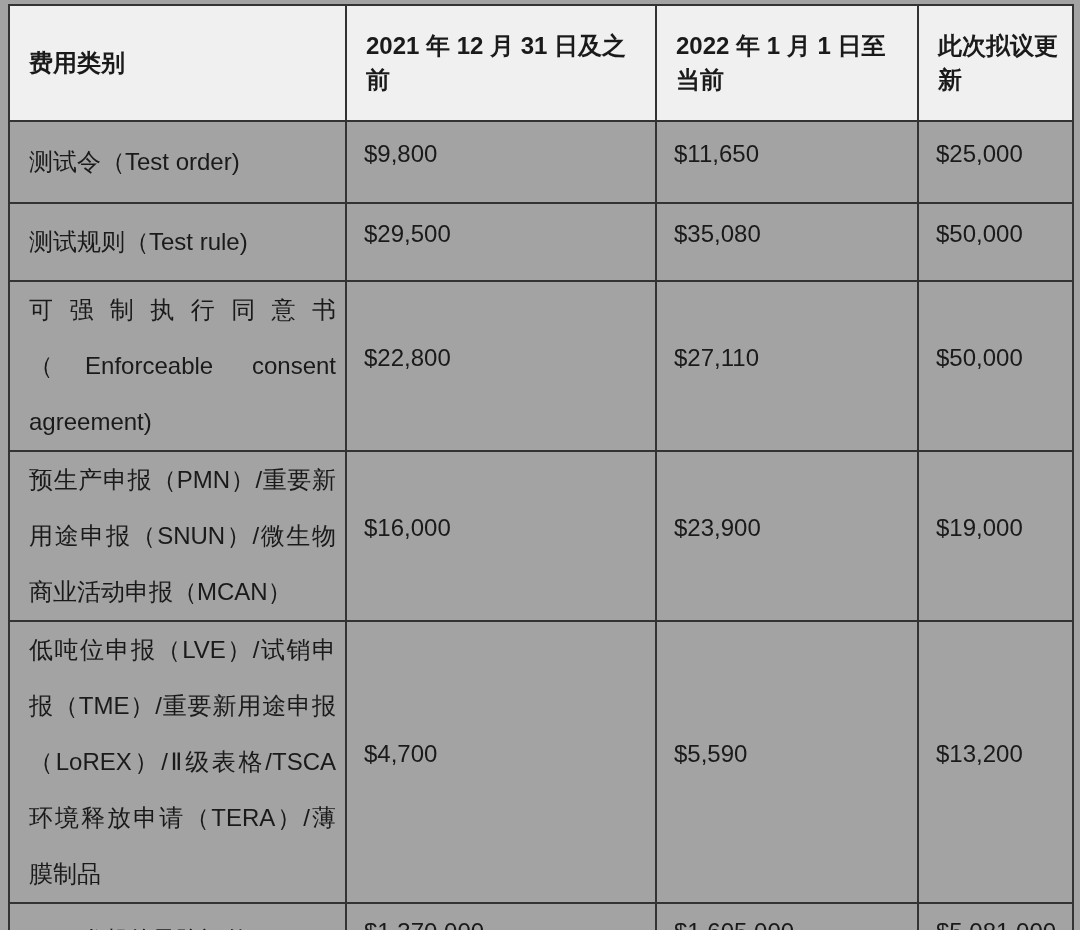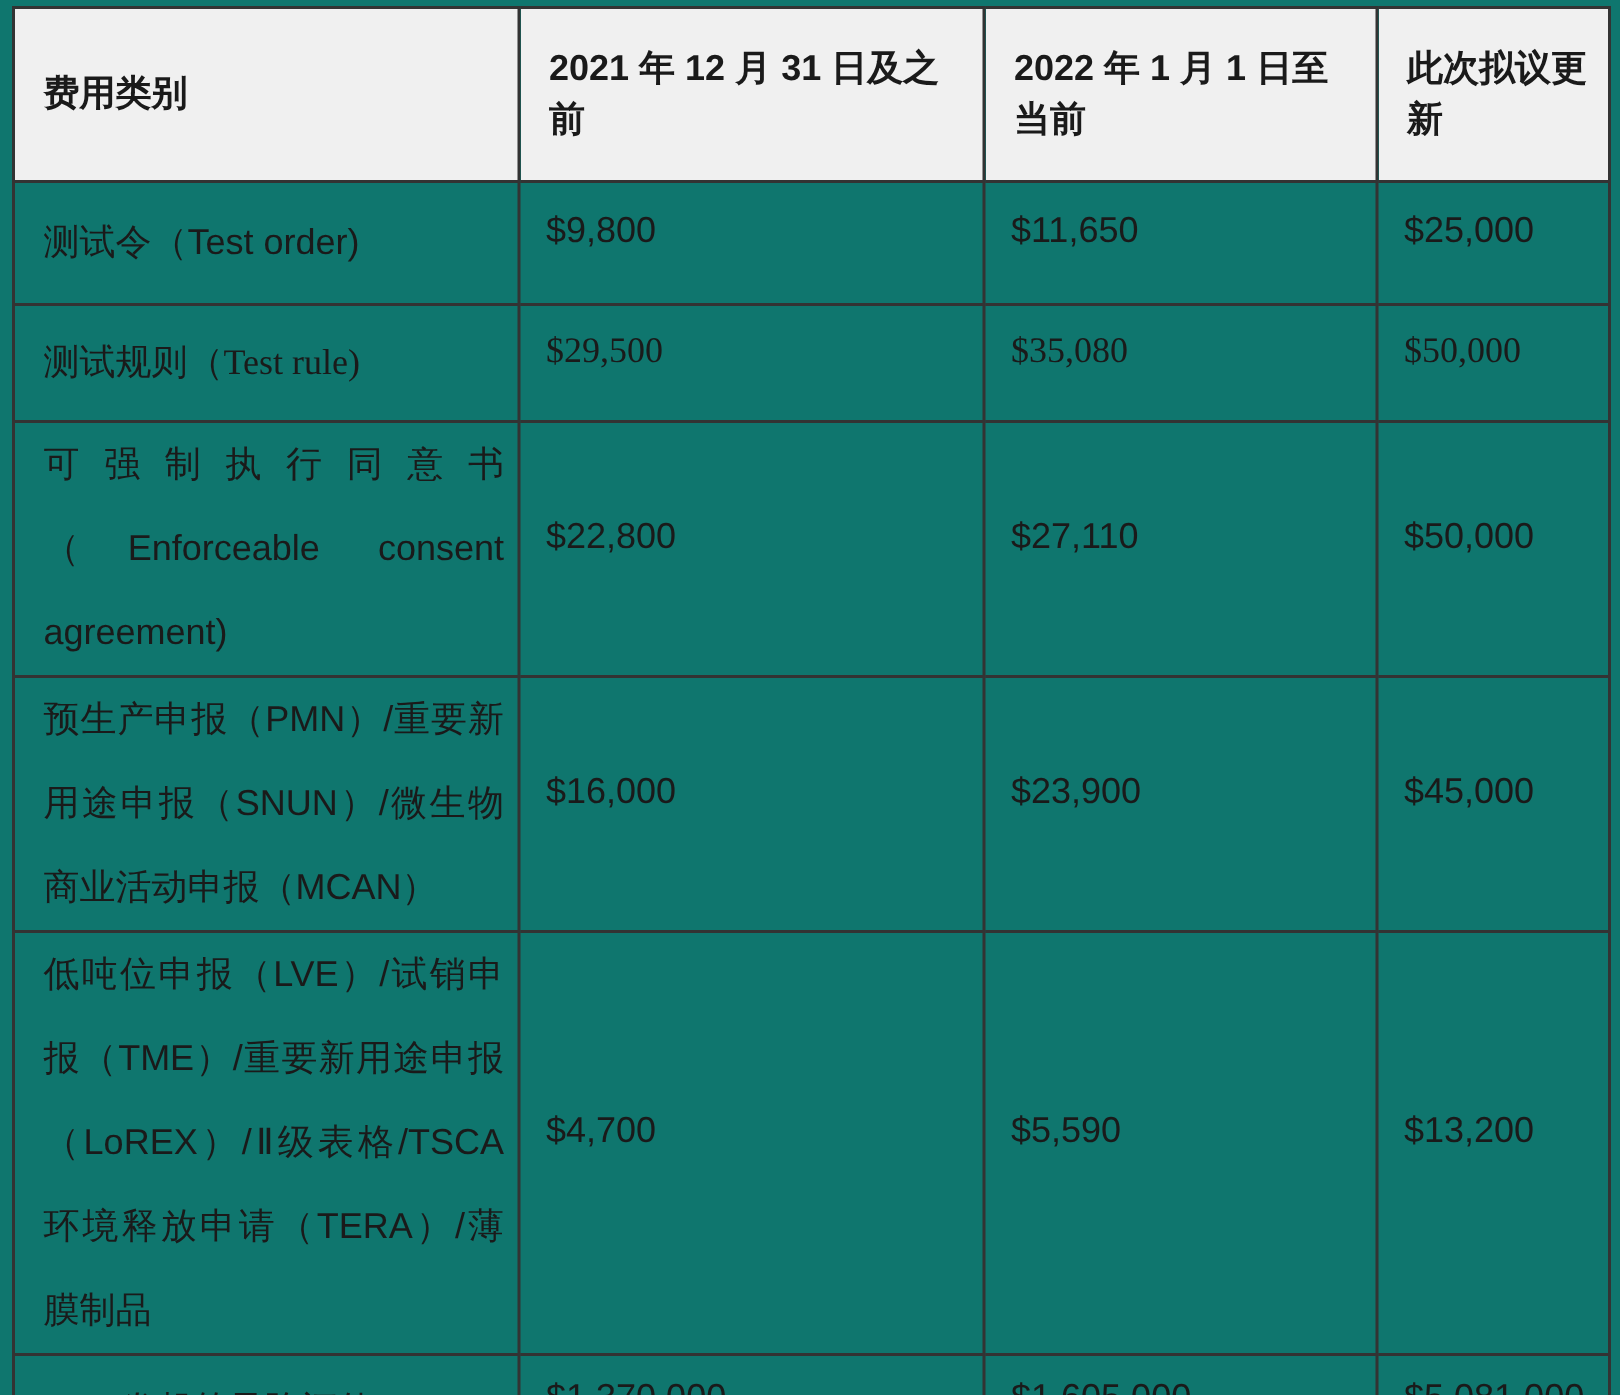--- a/index.html
+++ b/index.html
@@ -8,21 +8,21 @@
     background: #ffffff;
     width: 1080px;
     height: 930px;
     font-family: "Liberation Sans", sans-serif;
     color: #1a1a1a;
     overflow: hidden;
   }
   .page {
     width: 1080px;
     height: 930px;
-    background: #0f766e;
+    background: #a3a3a3;
     box-sizing: border-box;
     padding: 4px 8px 8px 8px;
   }
   table.doc-table {
     border-collapse: collapse;
     table-layout: fixed;
     width: 1064px;
   }
   col.c1 { width: 337px; }
   col.c2 { width: 310px; }
@@ -37,21 +37,21 @@
   }
   thead th {
     background: #f0f0f0;
     font-weight: bold;
     text-align: left;
     padding: 0 8px 0 19px;
     line-height: 34px;
   }
   tr.hrow  { height: 116px; }
   tr.r1    { height: 82px; }
-  tr.r2    { height: 78px; font-family: Liberation Serif, serif; }
+  tr.r2    { height: 78px; }
   tr.r3    { height: 155px; }
   tr.r4    { height: 168px; border-radius: 16px; }
   tr.r5    { height: 245px; }
   tr.r6    { height: 74px; }
   td.cat-cell, th.cat-cell {
     font-weight: normal;
     text-align: justify;
     text-justify: inter-character;
     line-height: 56px;
     padding: 0 9px 0 19px;
@@ -97,21 +97,21 @@
       <tr class="r3">
         <td class="cat-cell">可强制执行同意书（Enforceable consent agreement)</td>
         <td class="fee-cell">$22,800</td>
         <td class="fee-cell">$27,110</td>
         <td class="fee-cell">$50,000</td>
       </tr>
       <tr class="r4">
         <td class="cat-cell">预生产申报（PMN）/重要新用途申报（SNUN）/微生物商业活动申报（MCAN）</td>
         <td class="fee-cell">$16,000</td>
         <td class="fee-cell">$23,900</td>
-        <td class="fee-cell">$45,000</td>
+        <td class="fee-cell">$19,000</td>
       </tr>
       <tr class="r5">
         <td class="cat-cell">低吨位申报（LVE）/试销申报（TME）/重要新用途申报（LoREX）/Ⅱ级表格/TSCA 环境释放申请（TERA）/薄膜制品</td>
         <td class="fee-cell">$4,700</td>
         <td class="fee-cell">$5,590</td>
         <td class="fee-cell">$13,200</td>
       </tr>
       <tr class="r6">
         <td class="cat-cell">EPA 发起的风险评估</td>
         <td class="fee-cell">$1,370,000</td>

